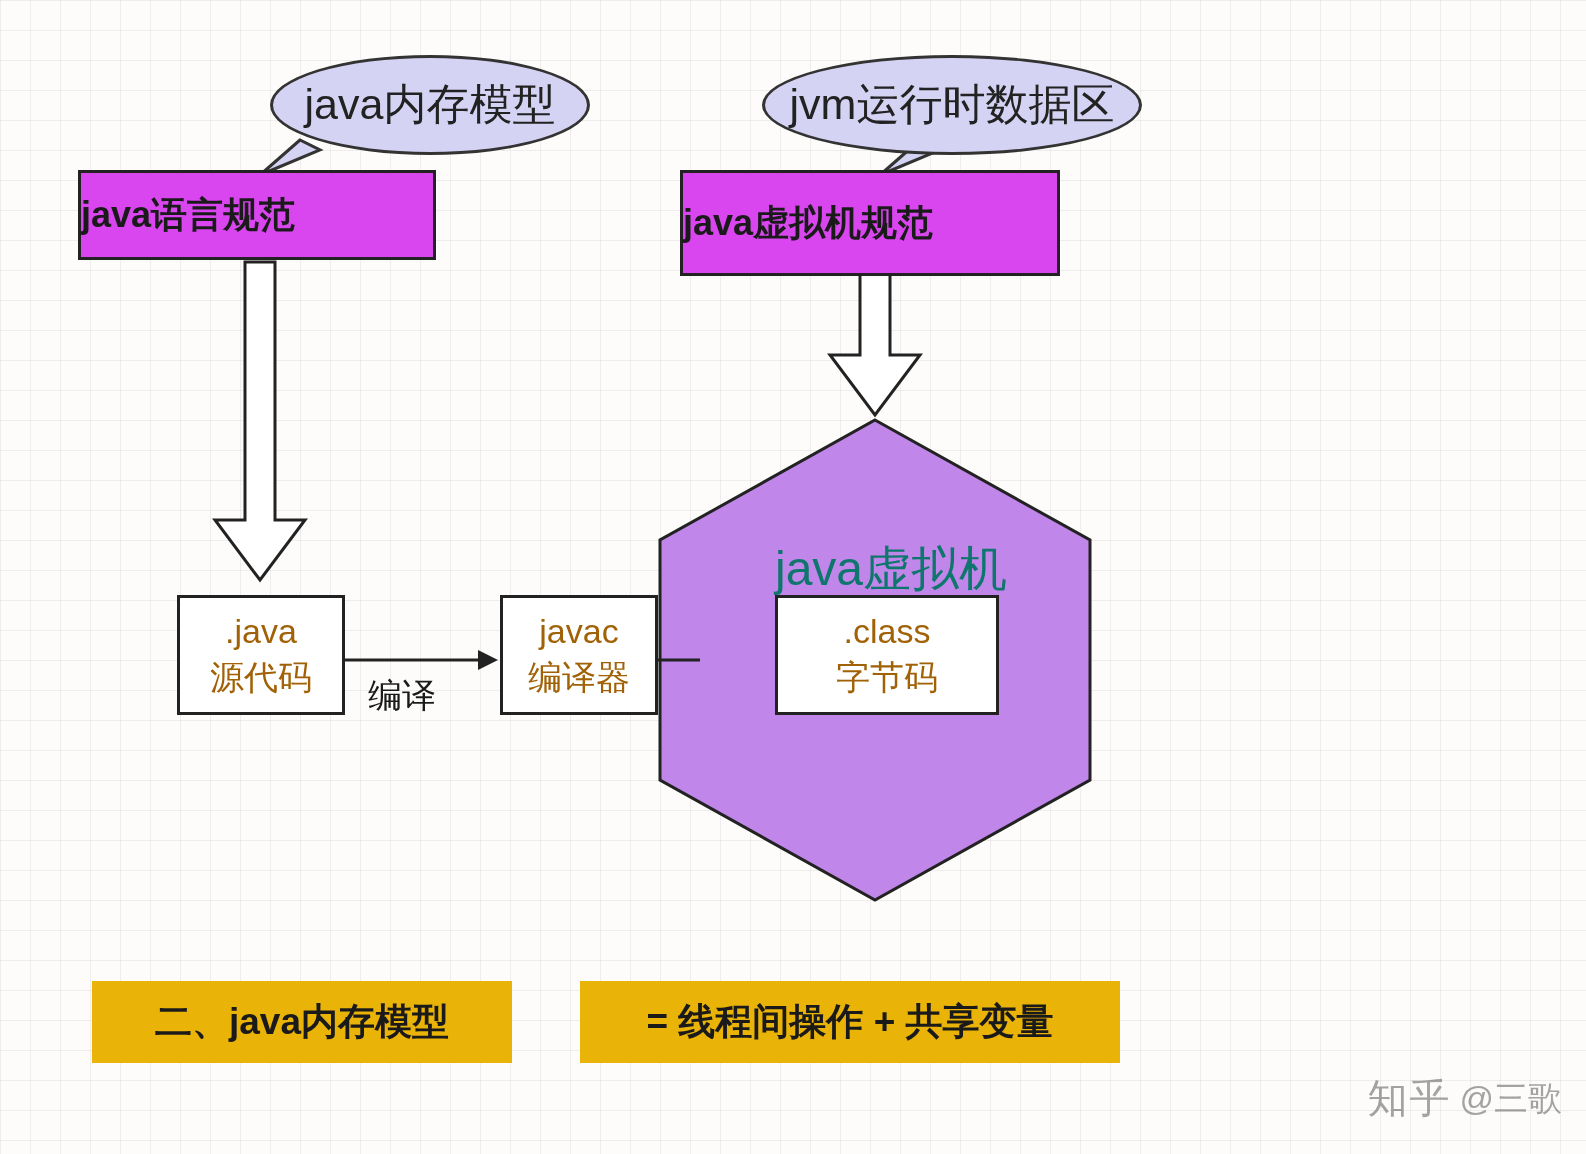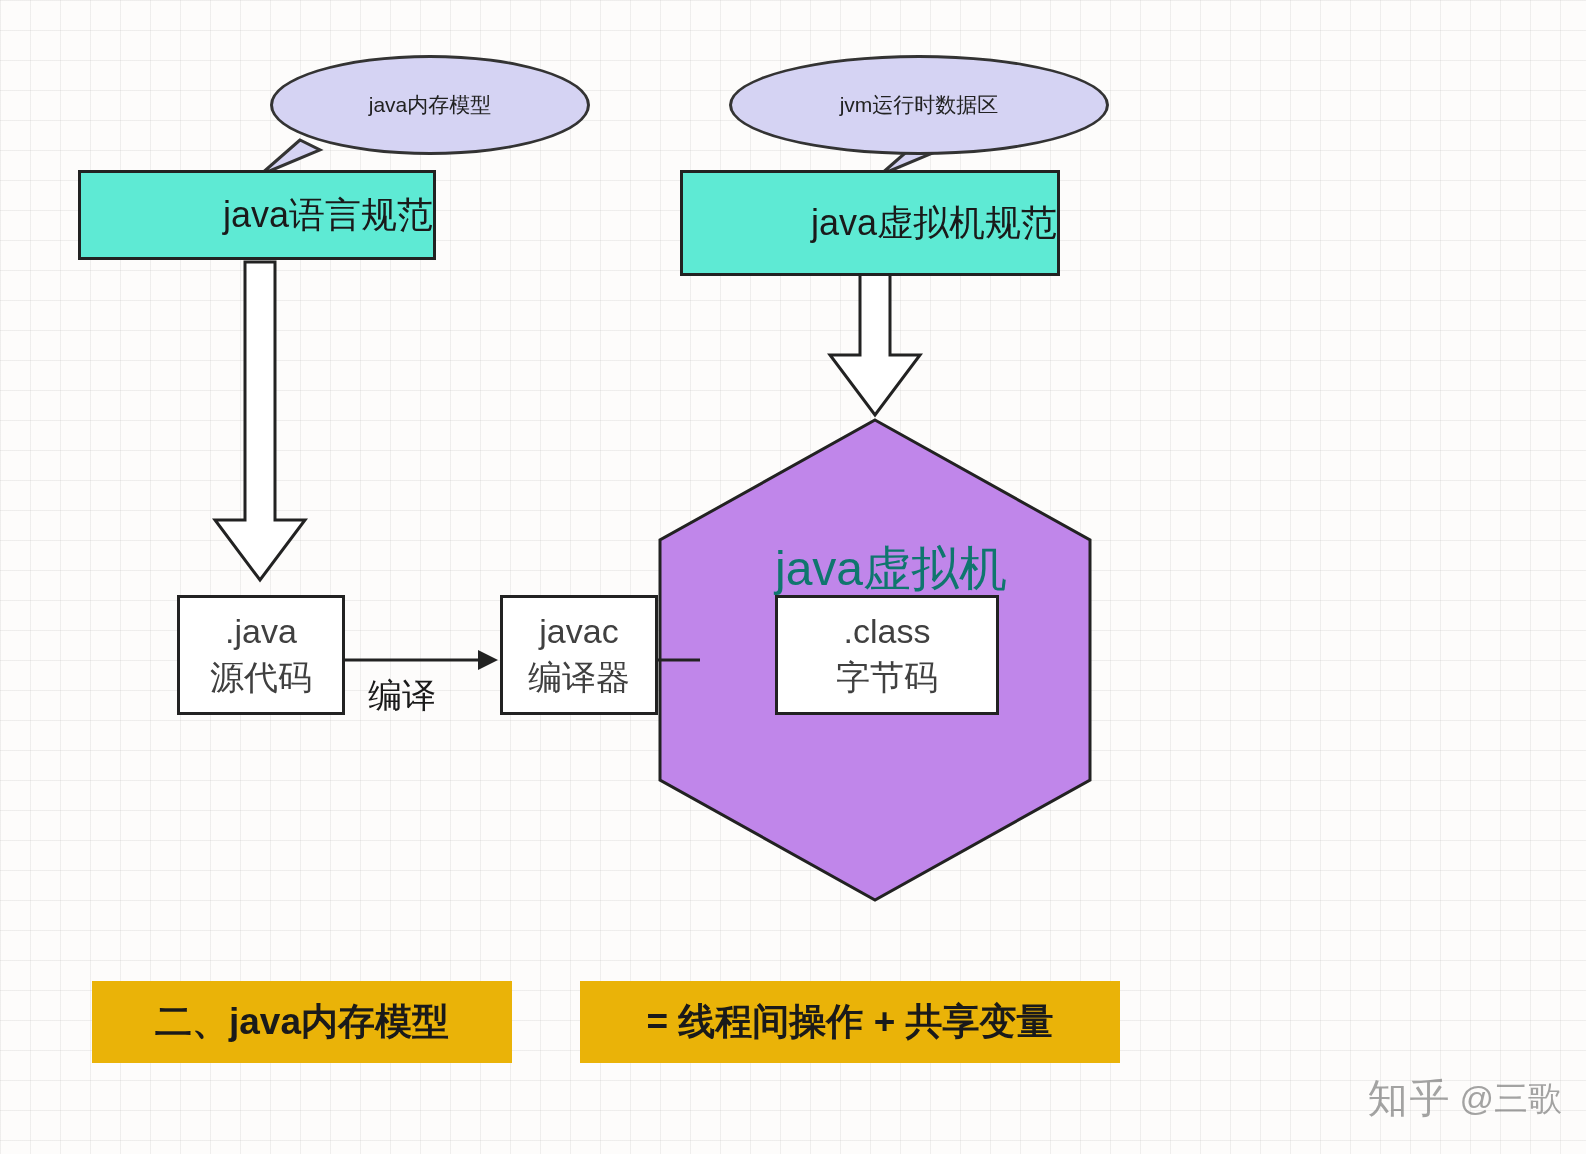--- a/index.html
+++ b/index.html
@@ -16,45 +16,45 @@
       overflow: hidden;
     }
     .abs { position: absolute; }
     .bubble {
       background: #d5d3f3;
       border: 3px solid #333;
       border-radius: 50%;
       display: flex;
       align-items: center;
       justify-content: center;
-      font-size: 21px;
+      font-size: 43px;
       font-weight: 500;
       color: #222;
       padding: 6px 24px;
     }
     .spec-box {
-      background: #5eead4;
+      background: #d946ef;
       border: 3px solid #222;
       display: flex;
       align-items: center;
-      justify-content: flex-end;
+      justify-content: flex-start;
       font-size: 36px;
-      font-weight: 400;
+      font-weight: 700;
       color: #1a1a1a;
     }
     .code-box {
       background: #fff;
       border: 3px solid #222;
       display: flex;
       flex-direction: column;
       align-items: center;
       justify-content: center;
       font-size: 34px;
       font-weight: 500;
-      color: #404040;
+      color: #a16207;
       line-height: 1.35;
     }
     .label-box {
       background: #eab308;
       display: flex;
       align-items: center;
       justify-content: center;
       font-size: 37px;
       font-weight: 700;
       color: #1a1a1a;
@@ -110,21 +110,21 @@
     <polygon points="478,650 498,660 478,670" fill="#222"></polygon>
   </g>
 
   <line x1="658" y1="660" x2="700" y2="660" stroke="#222" stroke-width="3"></line>
 </svg>
 
 <div class="abs bubble" style="left:270px; top:55px; width:320px; height:100px;">
   <span>java内存模型</span>
 </div>
 
-<div class="abs bubble" style="left:729px; top:55px; width:380px; height:100px;">
+<div class="abs bubble" style="left:762px; top:55px; width:380px; height:100px;">
   <span>jvm运行时数据区</span>
 </div>
 
 <div class="abs spec-box" style="left:78px; top:170px; width:358px; height:90px;">
   <span>java语言规范</span>
 </div>
 
 <div class="abs spec-box" style="left:680px; top:170px; width:380px; height:106px;">
   <span>java虚拟机规范</span>
 </div>

